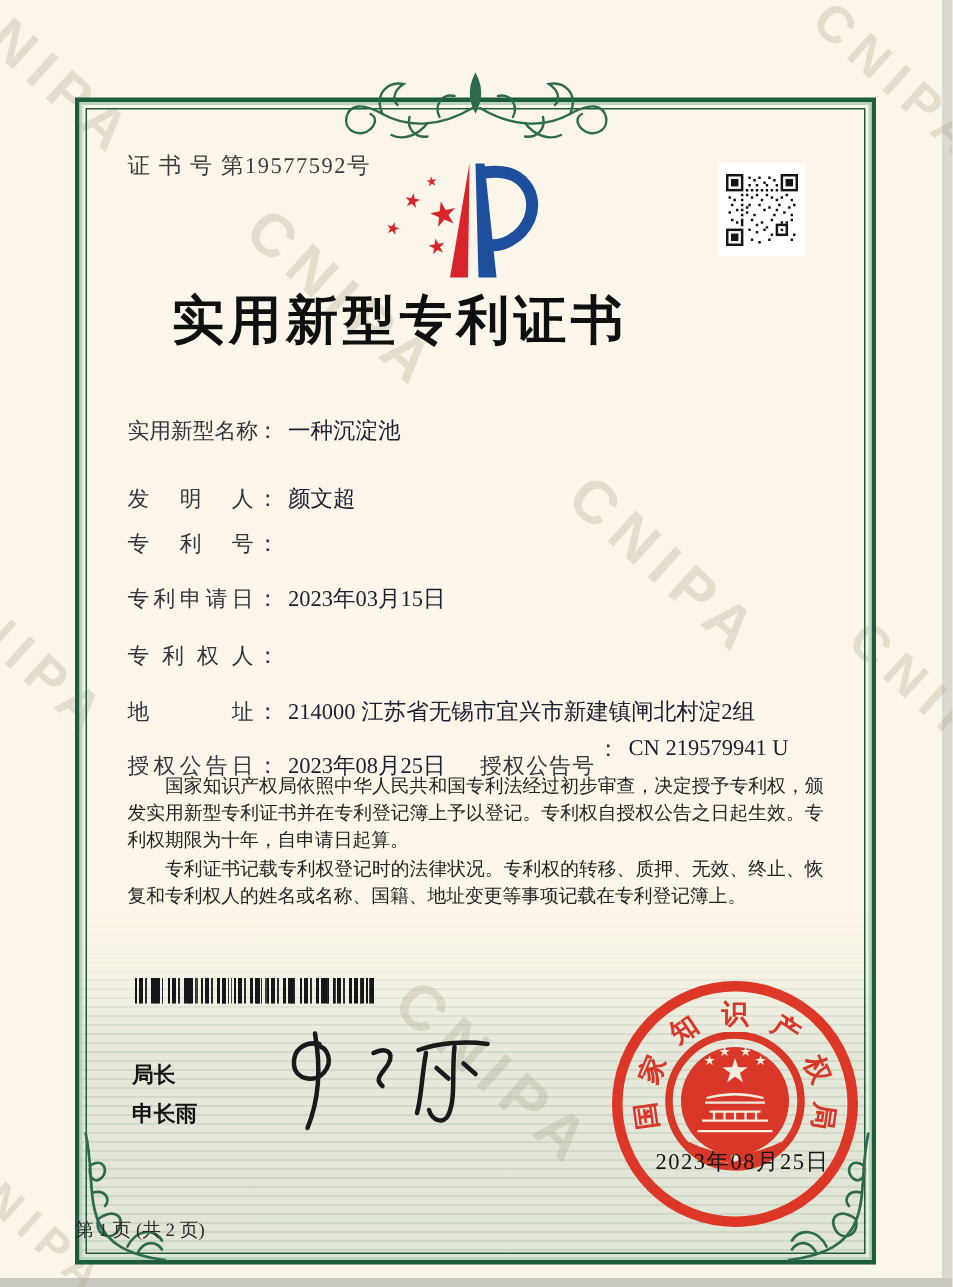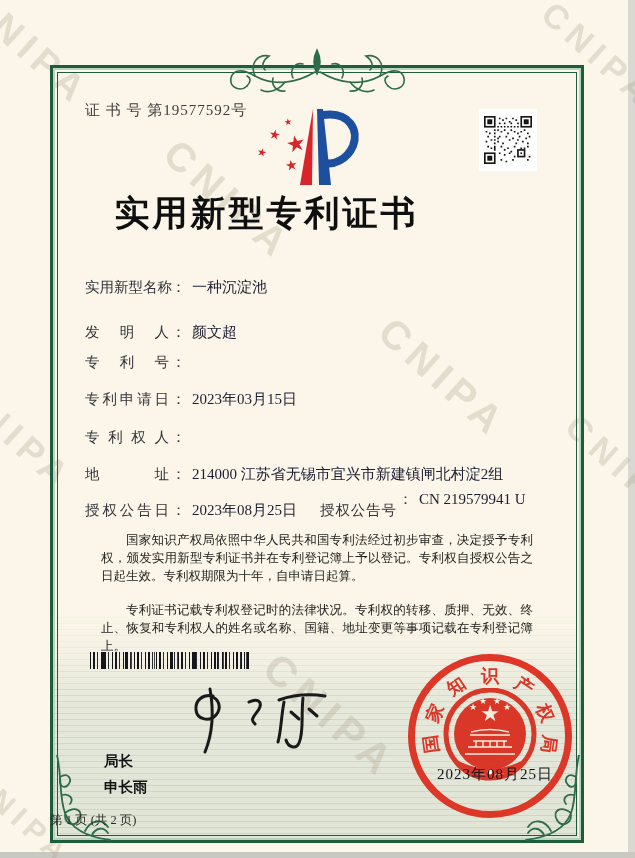--- a/index.html
+++ b/index.html
@@ -46,31 +46,31 @@
        font-size:15px;color:#20202e;white-space:nowrap;}
   .flabel{display:inline-block;width:84px;text-align:justify;text-align-last:justify;
           font-size:14.5px;color:#33333a;margin-top:22px;}
   .colon{margin:0 6px 0 2px;color:#33333a;}
   .fvalue{color:#1d1d30;}
   .grp-b{position:absolute;left:235px;display:flex;align-items:center;white-space:nowrap;}
   .grp-b .flabel{width:76px;}
 
   .legal{position:absolute;left:85px;top:515px;width:464px;z-index:3;
          font-size:12.5px;line-height:18px;color:#23231f;text-align:justify;}
-  .legal p{margin:16px;text-indent:2em;}
-  .legal p + p{margin-top:2px;}
+  .legal p{margin:0;text-indent:2em;}
+  .legal p + p{margin-top:2px;font-family:Liberation Mono, monospace;}
 
   .barcode{position:absolute;left:90px;top:652px;width:160px;height:17px;z-index:3;
     background-image:
       repeating-linear-gradient(90deg,#15151a 0 1.5px,transparent 1.5px 3px,#15151a 3px 5.5px,transparent 5.5px 7px,#2a2a33 7px 8px,transparent 8px 11px),
       repeating-linear-gradient(90deg,transparent 0 12px,#15151a 12px 14.5px,transparent 14.5px 18px,#444 18px 19px,transparent 19px 23px);}
 
-  .signer{position:absolute;left:104px;top:704px;z-index:3;
+  .signer{position:absolute;left:88px;top:704px;z-index:3;
           font-family:"Liberation Sans","DejaVu Sans",sans-serif;
-          font-size:14.5px;font-weight:600;color:#141414;line-height:26px;margin-top:44px;}
+          font-size:14.5px;font-weight:600;color:#141414;line-height:26px;}
   .signature{position:absolute;left:183px;top:686px;z-index:3;}
 
   
   .seal{position:absolute;left:408px;top:654px;width:164px;height:164px;z-index:4;
         opacity:.93;}
   .seal-ring{position:absolute;inset:0;border:7px solid #dd2a1b;border-radius:50%;}
   .seal-char{position:absolute;font-size:18px;font-weight:700;color:#d92a1b;z-index:2;
              font-family:"Liberation Sans","DejaVu Sans",sans-serif;}
   .seal-emblem{position:absolute;left:32px;top:34px;}
   .seal-date{position:absolute;left:415px;top:765px;width:160px;text-align:center;z-index:5;

